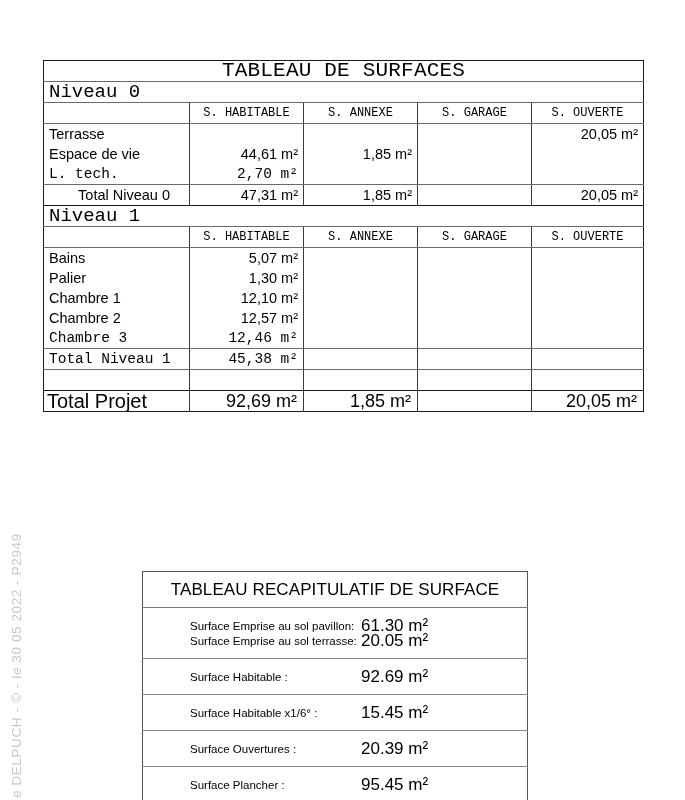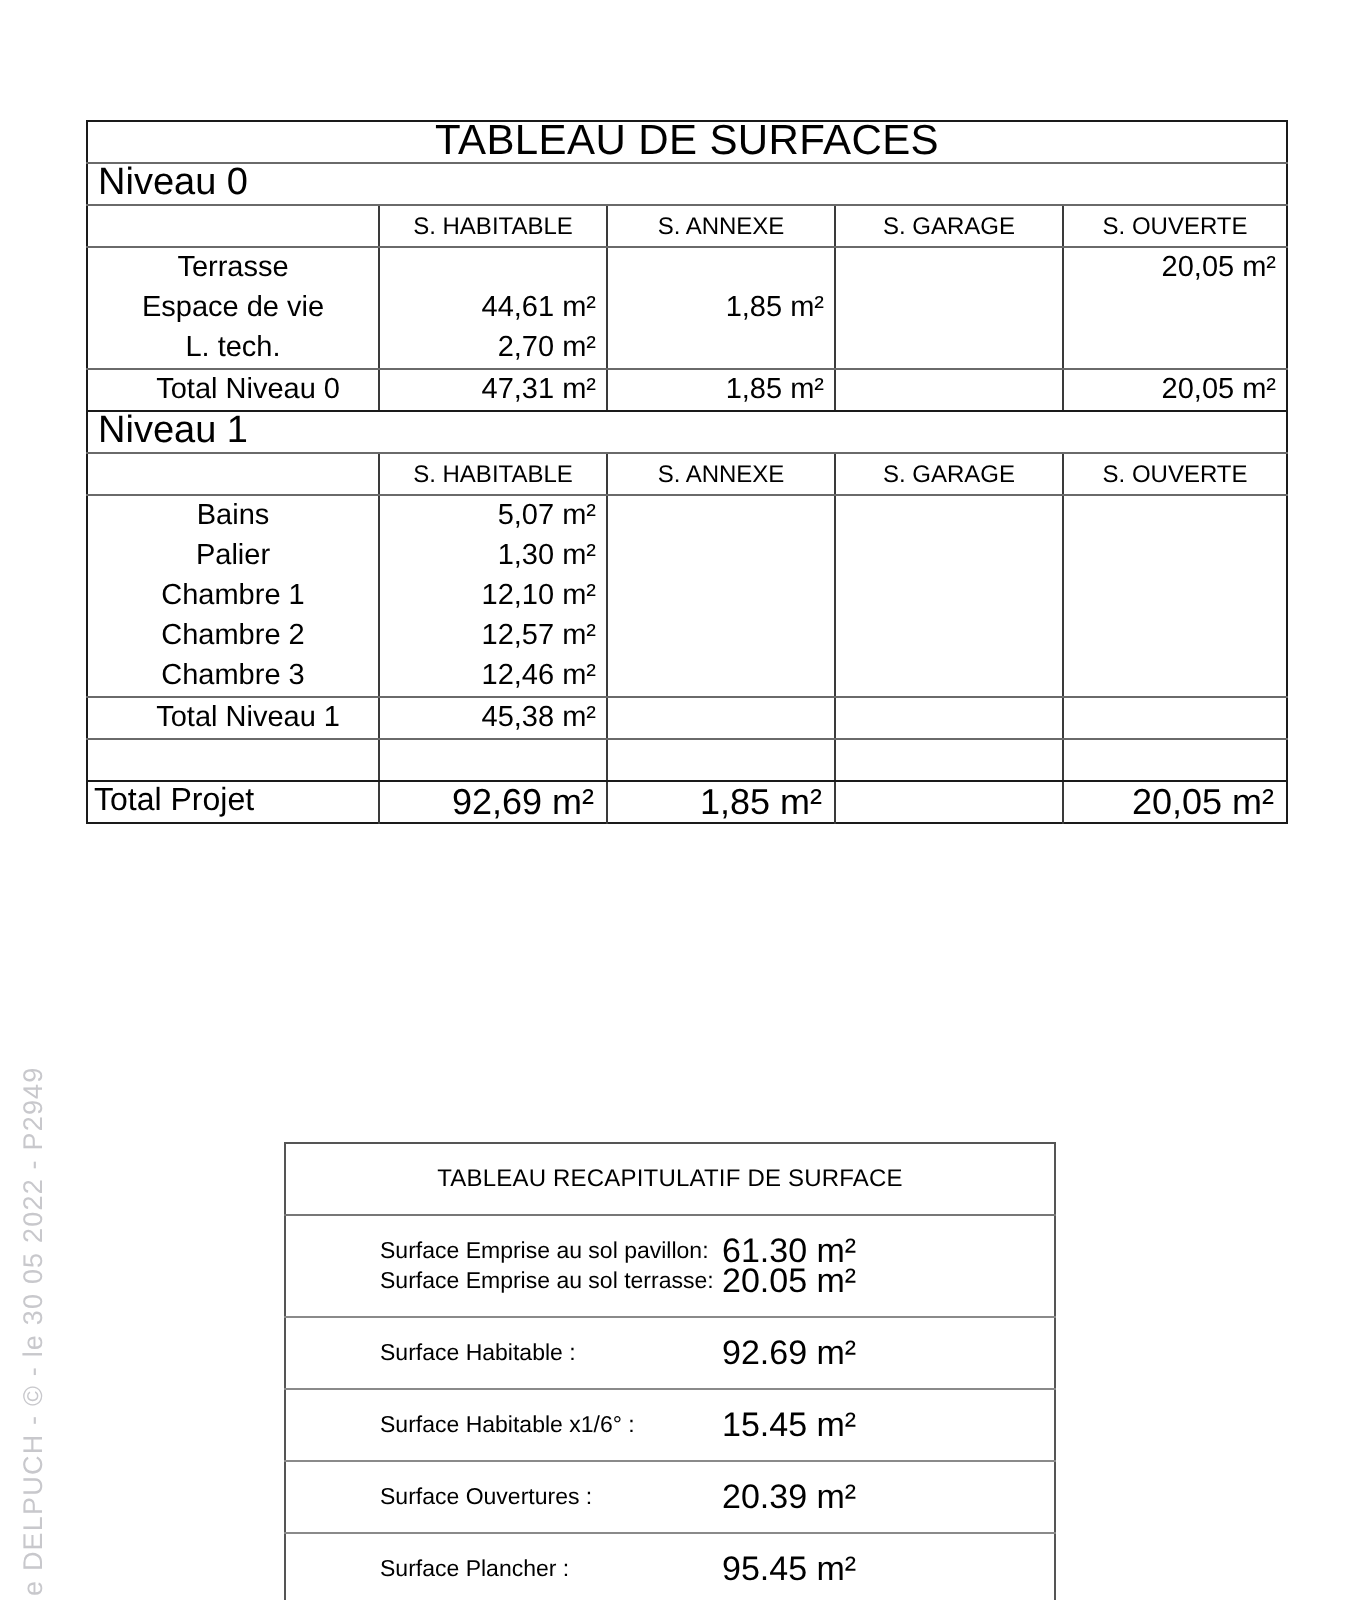--- a/index.html
+++ b/index.html
@@ -61,21 +61,21 @@
   .c-hab    { width: 114px; }
   .c-ann    { width: 114px; }
   .c-gar    { width: 114px; }
   .c-ouv    { width: 112px; }
 
   
   .surfaces { border: 1.2px solid #1a1a1a; }
 
   
   .vsep-l { border-left: 1.1px solid #3a3a3a; }
-  .hr-bot   { border-bottom: 1.1px solid #6a6a6a; }
+  .hr-bot   { border-bottom: 1.1px solid #6a6a6a; font-family: Liberation Mono, monospace; }
   .hr-bot-dk{ border-bottom: 1.2px solid #1a1a1a; }
 
   
   .tbl-title td {
     height: 28px;
     line-height: 28px;
     text-align: center;
     font-size: 21px;
     letter-spacing: 0.2px;
   }
@@ -88,29 +88,29 @@
     padding-left: 3px;
   }
   
   .colhead td {
     height: 23px;
     line-height: 23px;
     text-align: center;
     font-size: 12px;
   }
   
-  .row-label  { text-align: center;  padding-left: 3px; }
+  .row-label  { text-align: left;  padding-left: 3px; }
   .row-value  { text-align: right; padding-right: 6px; margin-top: 21px; }
   
   .subtotal .row-label { text-align: right; padding-right: 19px; }
   
   .grand td {
     height: 28px;
     line-height: 28px;
-    font-size: 16px;
+    font-size: 20px;
   }
   .grand .row-label { text-align: left; padding-left: 3px; }
   .grand .row-value { text-align: right; padding-right: 6px; font-size: 18px; }
 
   
   .gap-row td { height: 4px; line-height: 4px; padding: 0; }
 
   
   .recap-wrap {
     position: absolute;
@@ -126,21 +126,21 @@
     font-size: 11.5px;
   }
   table.recap td {
     vertical-align: middle;
     white-space: nowrap;
   }
   .recap-title td {
     height: 33px;
     line-height: 33px;
     text-align: center;
-    font-size: 12px;
+    font-size: 17px;
     border-bottom: 1px solid #777777;
     letter-spacing: 0.1px;
   }
   .recap-sec td {
     border-bottom: 1px solid #8a8a8a;
     padding: 0;
   }
   .recap-sec:last-child td { border-bottom: none; }
   .recap-pad { height: 10px; }
   .recap-line {

